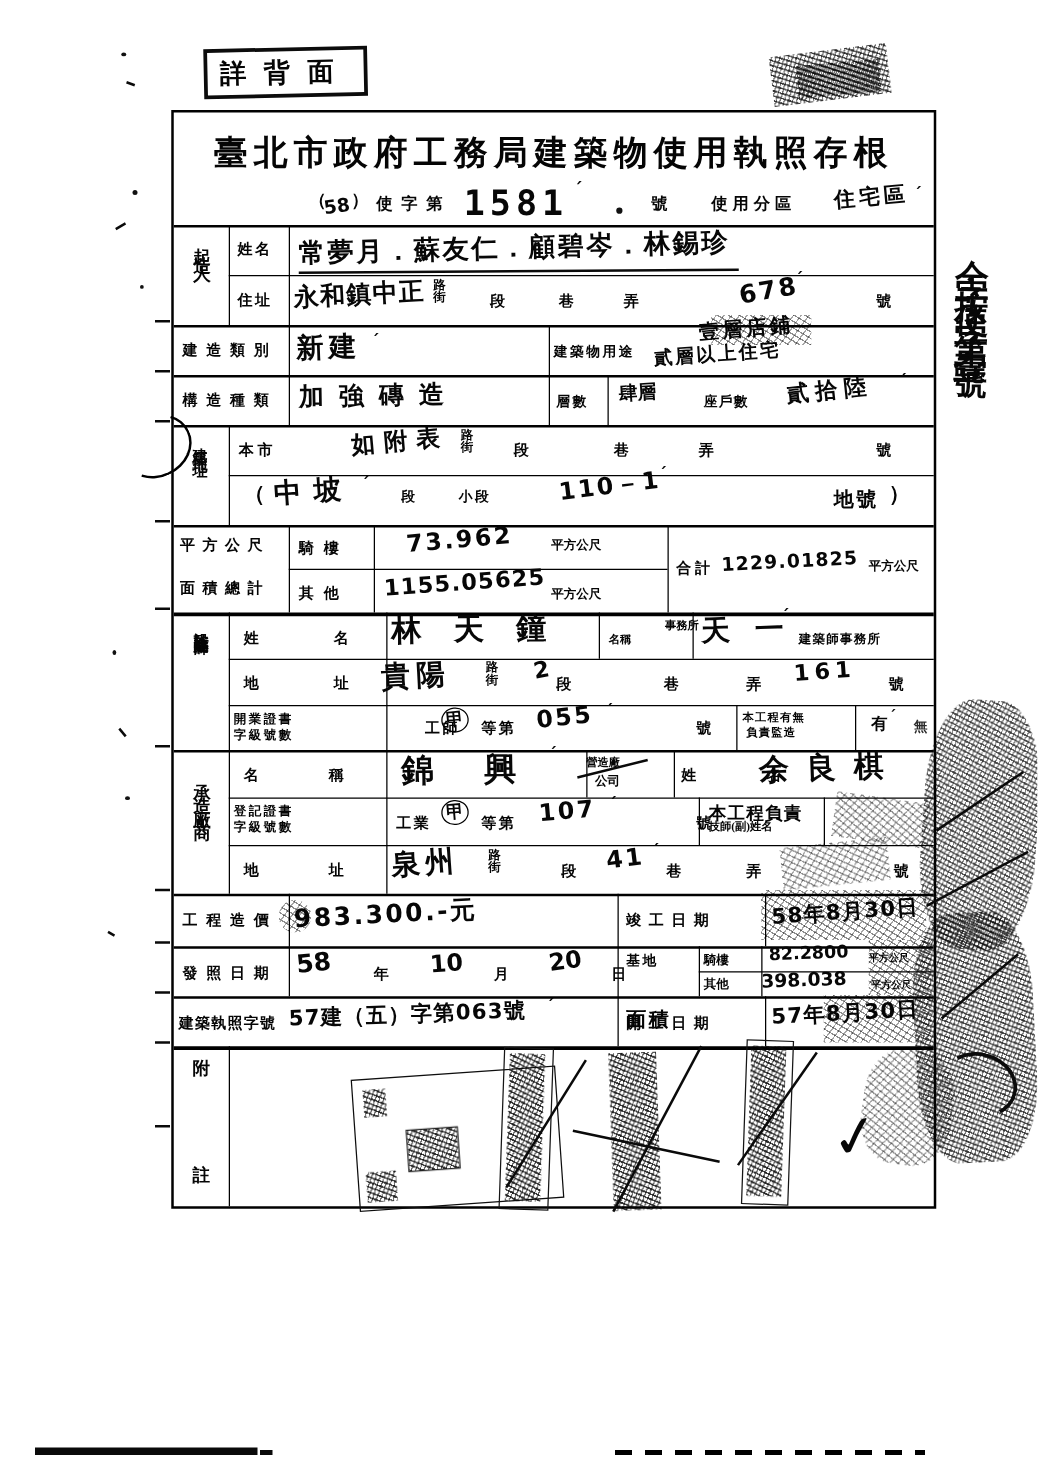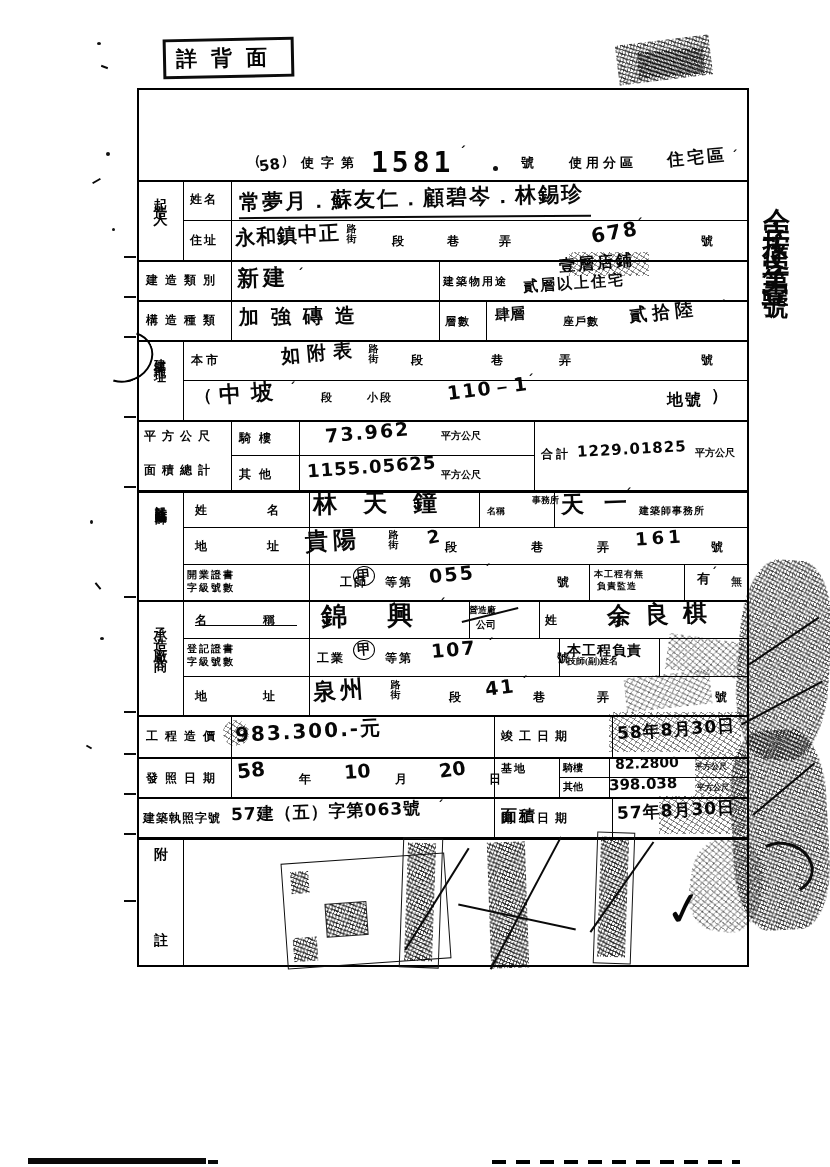--- a/index.html
+++ b/index.html
@@ -101,20 +101,21 @@
         <div class="vline" style="left: 92px; top: 625px; width: 1.4px; height: 42px;"></div>
         <div class="vline" style="left: 355px; top: 625px; width: 1.4px; height: 122px;"></div>
         <div class="vline" style="left: 473px; top: 625px; width: 1.4px; height: 42px;"></div>
         <div class="vline" style="left: 92px; top: 667px; width: 1.4px; height: 40px;"></div>
         <div class="vline" style="left: 420px; top: 667px; width: 1.4px; height: 40px;"></div>
         <div class="vline" style="left: 470px; top: 667px; width: 1.4px; height: 40px;"></div>
         <div class="vline" style="left: 473px; top: 707px; width: 1.4px; height: 40px;"></div>
         <div class="vline" style="left: 44px; top: 747px; width: 1.4px; height: 128px;"></div>
       </div>
 
+    <div class="pl" style="left:0;top:14px;width:608px;text-align:center;font-size:27px;letter-spacing:5px;">臺北市政府工務局建築物使用執照存根</div>
 
     <div class="pl" style="left:108px;top:62px;font-size:14px;">（</div>
     <div class="hw" style="left:120px;top:66px;font-size:15px;transform:rotate(-8deg);">58</div>
     <div class="pl" style="left:142px;top:62px;font-size:14px;">）</div>
     <div class="pl" style="left:162px;top:64px;font-size:13px;letter-spacing:7px;">使字第</div>
     <div class="hw" style="left:232px;top:56px;font-size:28px;letter-spacing:4px;font-family:'DejaVu Sans Mono',monospace;">1581</div>
     <div class="hw" style="left:320px;top:54px;font-size:14px;">ˊ</div>
     <div class="dot" style="left:354px;top:76px;width:5px;height:5px;"></div>
     <div class="pl" style="left:382px;top:64px;font-size:13px;">號</div>
     <div class="pl" style="left:430px;top:64px;font-size:13px;letter-spacing:4px;">使用分區</div>
@@ -208,21 +209,21 @@
     <div class="hw" style="left:290px;top:473px;font-size:19px;letter-spacing:2px;transform:rotate(-6deg);">055</div>
     <div class="hw" style="left:345px;top:472px;font-size:13px;">ˊ</div>
     <div class="pl" style="left:418px;top:484px;font-size:12px;">號</div>
     <div class="pl" style="left:455px;top:478px;font-size:9px;letter-spacing:1px;">本工程有無</div>
     <div class="pl" style="left:458px;top:490px;font-size:9px;letter-spacing:1px;">負責監造</div>
     <div class="pl" style="left:558px;top:480px;font-size:13px;">有</div>
     <div class="hw" style="left:572px;top:476px;font-size:12px;">ˊ</div>
     <div class="pl" style="left:592px;top:484px;font-size:11px;opacity:.85;">無</div>
 
     <div class="pl vtext" style="left:12px;top:526px;height:90px;font-size:14px;letter-spacing:10px;">承造廠商</div>
-    <div class="pl" style="left:56px;top:522px;font-size:12px;letter-spacing:22px;text-decoration:underline;">名　稱</div>
+    <div class="pl" style="left:56px;top:522px;font-size:12px;letter-spacing:22px;">名　稱</div>
     <div class="hw" style="left:182px;top:508px;font-size:26px;letter-spacing:40px;transform:rotate(-1deg);">錦興</div>
     <div class="hw" style="left:300px;top:506px;font-size:13px;">ˊ</div>
     <div class="pl" style="left:330px;top:514px;font-size:9px;">營造廠</div>
     <div class="pl" style="left:337px;top:528px;font-size:10px;">公司</div>
     <div class="stroke" style="left:322px;top:524px;width:58px;height:1.8px;transform:rotate(-14deg);"></div>
     <div class="pl" style="left:406px;top:522px;font-size:12px;letter-spacing:22px;">姓　名</div>
     <div class="hw" style="left:468px;top:508px;font-size:24px;letter-spacing:14px;transform:rotate(-2deg);">余良棋</div>
     <div class="pl" style="left:48px;top:552px;font-size:10px;letter-spacing:2px;">登記證書</div>
     <div class="pl" style="left:48px;top:565px;font-size:10px;letter-spacing:2px;">字級號數</div>
     <div class="pl" style="left:178px;top:560px;font-size:12px;letter-spacing:2px;">工業</div>

